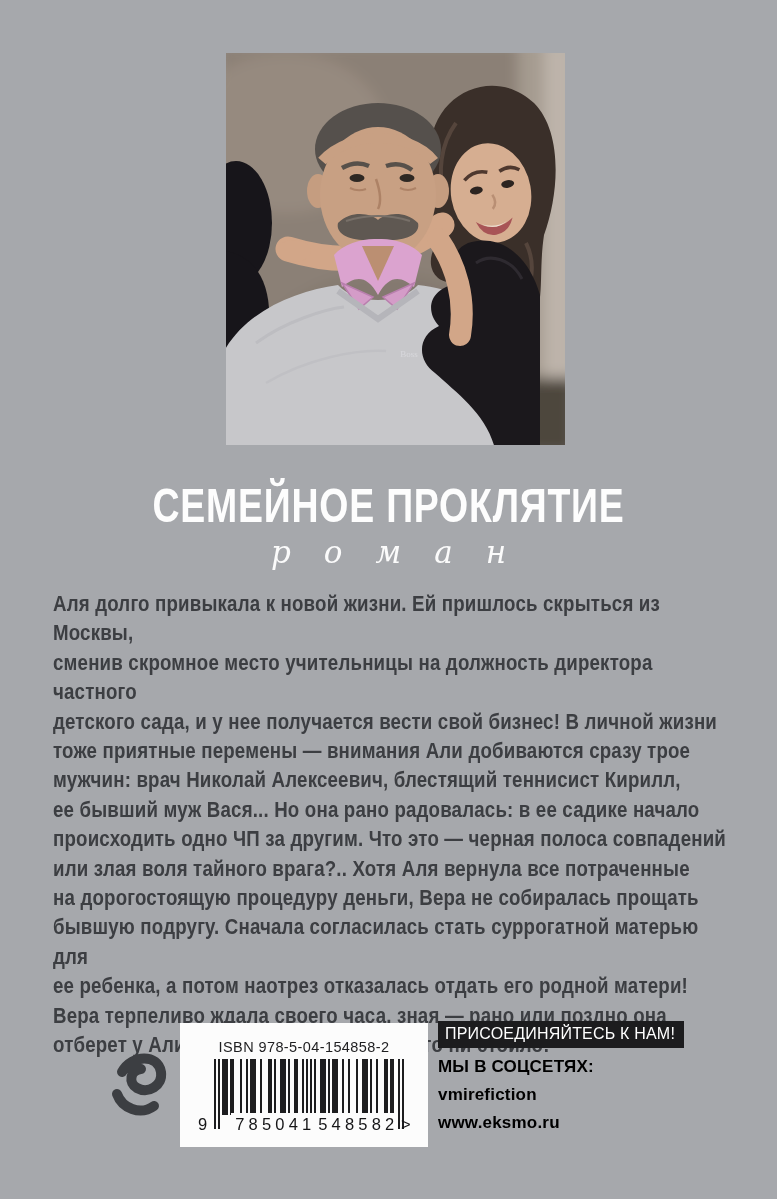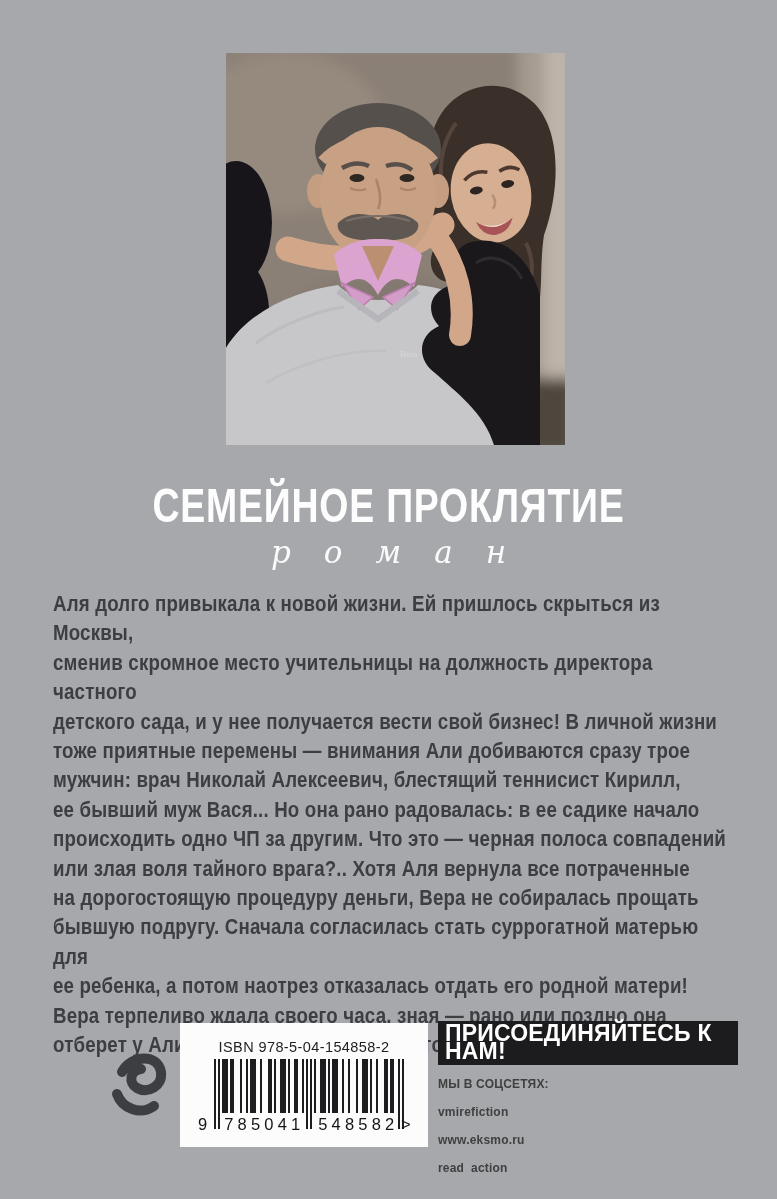--- a/index.html
+++ b/index.html
@@ -20,27 +20,27 @@
          font-weight:bold;font-size:22px;line-height:29.4px;white-space:pre-line;
          letter-spacing:0.2px;transform:scaleX(0.85);transform-origin:0 0;}
   
   .logo{position:absolute;left:100px;top:1048px;width:74px;height:76px;}
   .barcode-box{position:absolute;left:180px;top:1023px;width:248px;height:124px;background:#fcfcfc;}
   .isbn-label{margin-top:16px;text-align:center;font-size:14.5px;color:#1f1f21;letter-spacing:0.4px;}
   .bc-wrap{position:relative;width:212px;height:80px;margin:4px auto 0;}
   .bc-wrap svg{position:absolute;left:0;top:0;}
   .bc-digit{position:absolute;top:54px;font-size:16.5px;color:#151517;line-height:22px;}
   .d-lead{left:0;}
-  .d-g1{left:22px;width:84px;background:#fcfcfc;text-align:center;letter-spacing:4.2px;text-indent:4.2px;}
+  .d-g1{left:33px;width:84px;background:#fcfcfc;text-align:center;letter-spacing:4.2px;text-indent:4.2px;}
   .d-g2{left:116px;width:84px;background:#fcfcfc;text-align:left;letter-spacing:4.2px;text-indent:4.2px;}
   .d-arrow{left:203px;}
   .social{position:absolute;left:438px;top:1021px;width:300px;}
-  .join-bar{display:inline-block;background:#1c1c1e;color:#ffffff;font-weight:bold;
-        font-size:23px;line-height:17.5px;padding:4px 9px 5px 7px;letter-spacing:0.2px;}
-  .soc-line{font-weight:bold;color:#404040;font-size:12px;line-height:17.5px;margin-top:10.5px;
+  .join-bar{display:inline-block;background:#1c1c1e;color:#ffffff;font-weight:normal;
+        font-size:16px;line-height:17.5px;padding:4px 9px 5px 7px;letter-spacing:0.2px;}
+  .soc-line{font-weight:bold;color:#000000;font-size:17px;line-height:17.5px;margin-top:10.5px;
         letter-spacing:0.2px;}
 </style>
 </head>
 <body>
 
 <div class="page">
 
   <div class="photo">
     <svg viewBox="0 0 339 392" preserveAspectRatio="none">
       <defs>
@@ -209,16 +209,15 @@
       <span class="bc-digit d-g2">548582</span>
       <span class="bc-digit d-arrow">&gt;</span>
     </div>
   </div>
 
   <div class="social">
     <div class="join-bar">ПРИСОЕДИНЯЙТЕСЬ К НАМ!</div>
     <div class="soc-line">МЫ В СОЦСЕТЯХ:</div>
     <div class="soc-line">vmirefiction</div>
     <div class="soc-line">www.eksmo.ru</div>
-    <div class="soc-line">read_action</div>
   </div>
 
 </div>
 
 </body></html>

